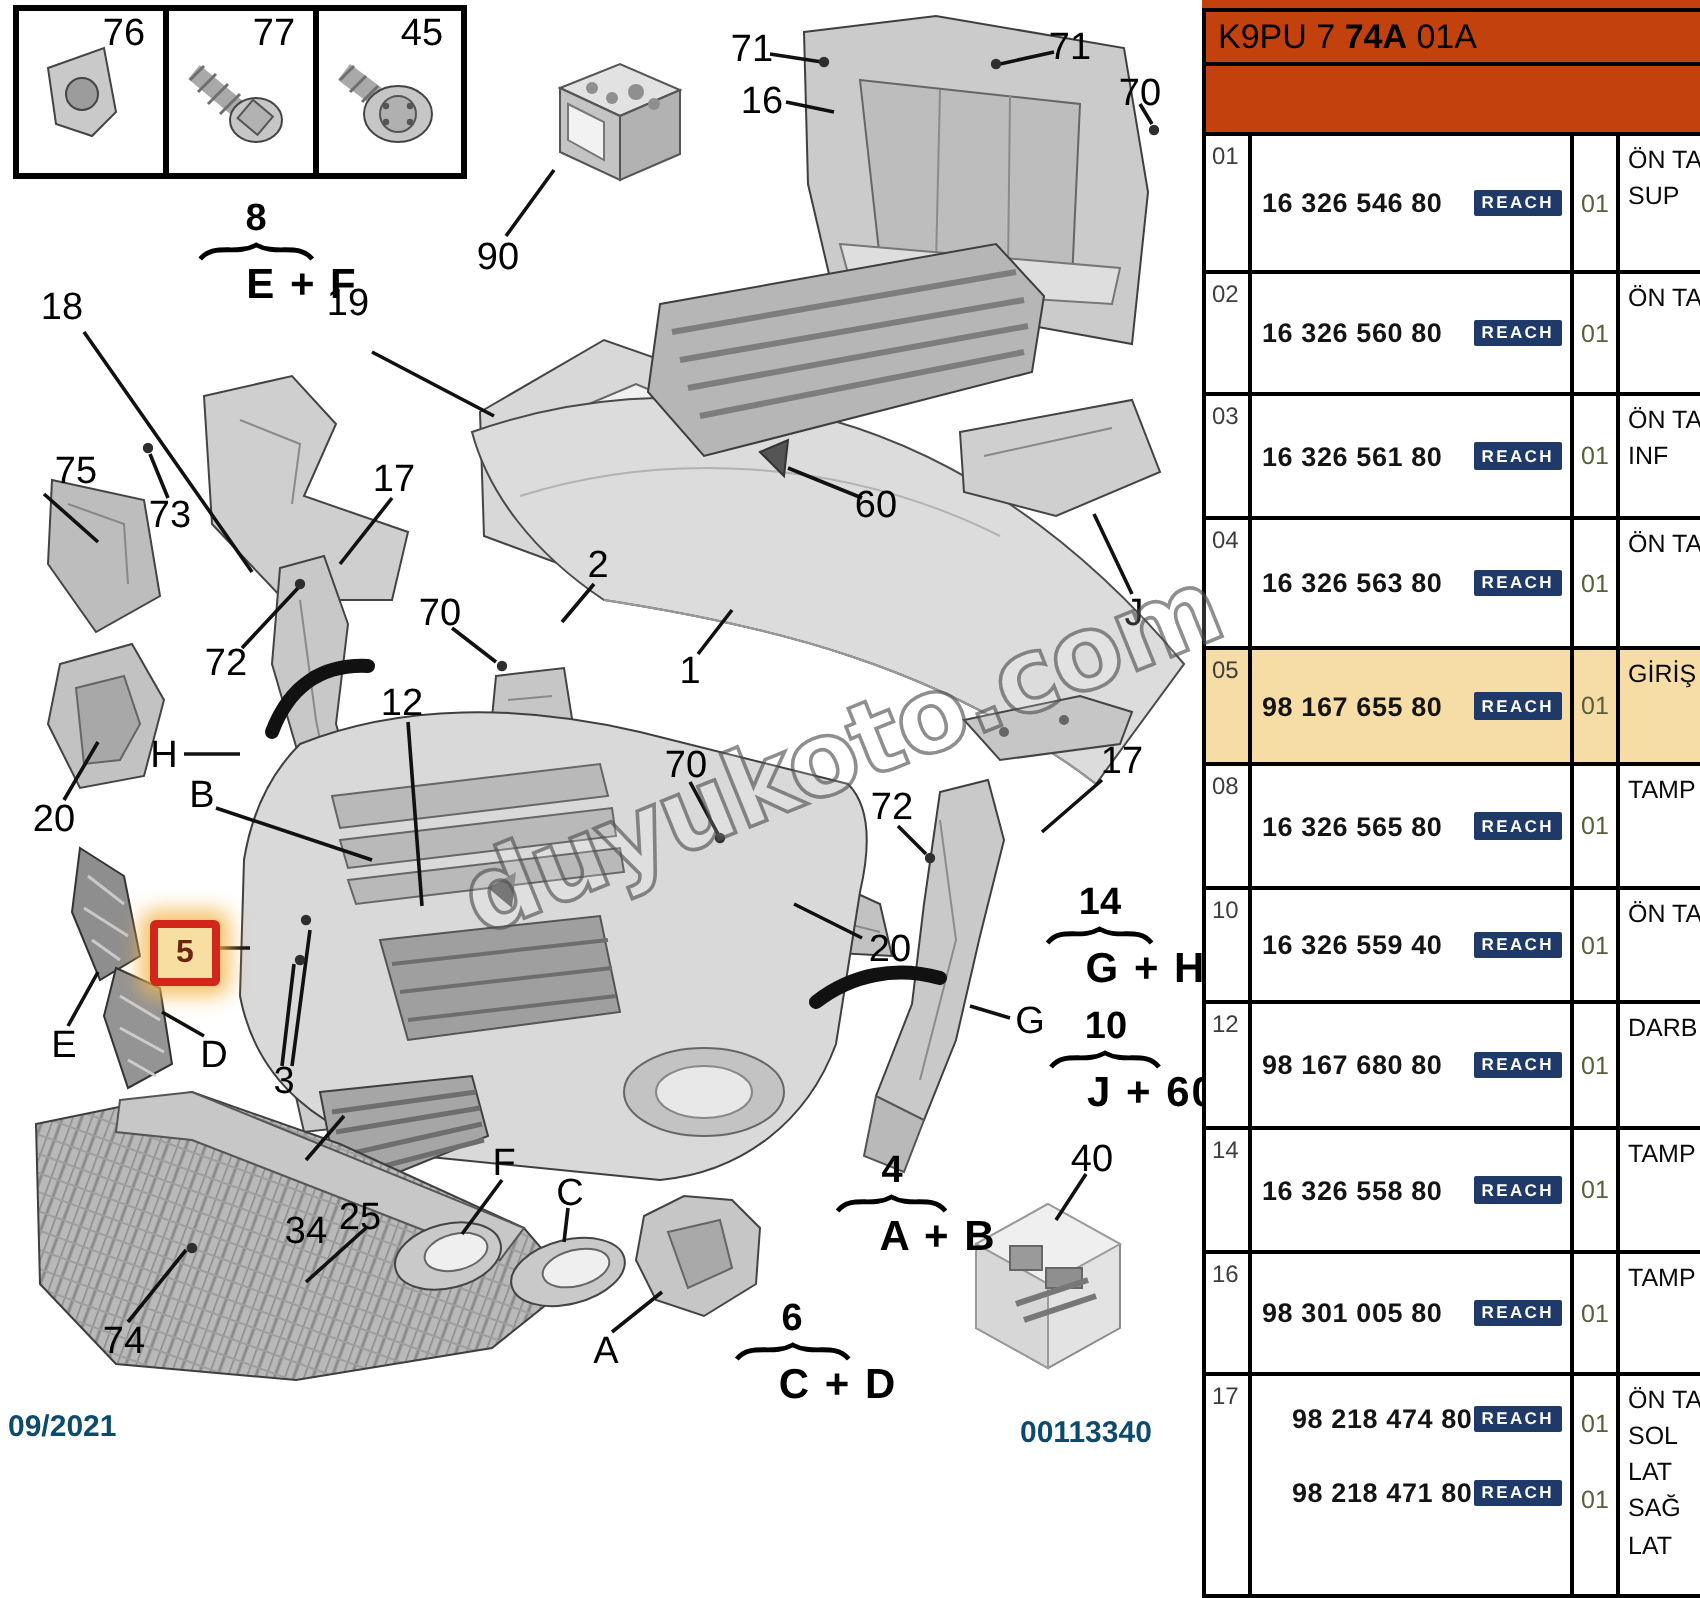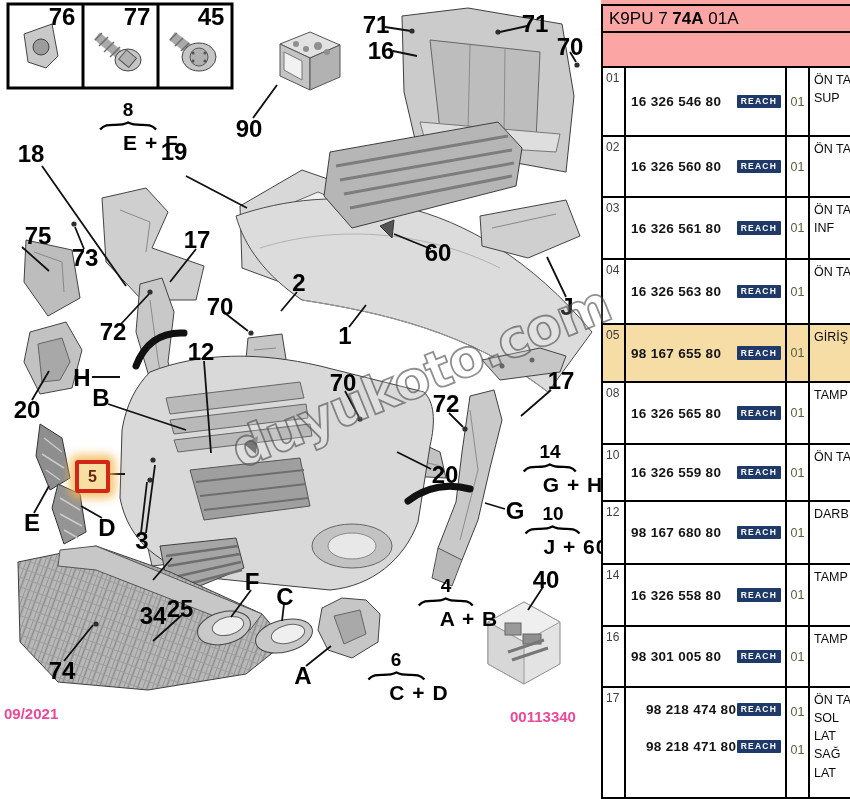--- a/index.html
+++ b/index.html
@@ -2,46 +2,46 @@
 <html><head>
 <meta charset="utf-8">
 <style>
   html,body{margin:0;padding:0;background:#fff;width:850px;height:799px;overflow:hidden;
     font-family:"Liberation Sans", sans-serif;}
   #stage{position:relative;width:850px;height:799px;background:#fff;overflow:hidden;}
 
   
   #diagram{position:absolute;left:0;top:0;width:600px;height:799px;z-index:1;}
   #labels{position:absolute;left:0;top:0;width:600px;height:799px;z-index:3;pointer-events:none;}
-  .dlabel{position:absolute;transform:translate(-50%,-50%);font-weight:bold;font-size:24px;
+  .dlabel{position:absolute;transform:translate(-50%,-50%);font-weight:normal;font-size:19px;
     color:#000;white-space:nowrap;line-height:1;}
   .group{position:absolute;transform:translateX(-50%);text-align:center;line-height:1;}
   .gnum{font-size:19px;font-weight:bold;}
   .gsub{font-size:21px;font-weight:bold;letter-spacing:1px;margin-top:1px;white-space:nowrap;margin-left:46px;}
   .gbrace{display:block;margin:1px auto 0 auto;}
 
   #callout-5{position:absolute;left:75px;top:460px;width:27px;height:25px;z-index:4;
     border:4px solid #d3261b;border-radius:3px;background:#f7dfa2;
     box-shadow:0 0 10px 5px rgba(243,183,78,0.85);
     display:flex;align-items:center;justify-content:center;
     font-weight:bold;font-size:16px;color:#6b2510;}
 
   #watermark{position:absolute;left:245px;top:420px;width:390px;height:60px;z-index:6;
     transform:rotate(-22deg);transform-origin:0 100%;
     font-weight:bold;font-size:52px;letter-spacing:-1px;white-space:nowrap;
     color:rgba(255,255,255,0.22);-webkit-text-stroke:1.8px rgba(80,80,80,0.8);
     opacity:0.8;pointer-events:none;font-family:"DejaVu Sans",sans-serif;}
 
-  .footnote{position:absolute;z-index:3;font-weight:bold;font-size:15px;color:#ec4899;}
+  .footnote{position:absolute;z-index:3;font-weight:bold;font-size:15px;color:#0c4a6e;}
   #pub-date{left:4px;top:705px;}
   #doc-number{left:510px;top:708px;}
 
   
   #table-panel{position:absolute;left:601px;top:0;width:249px;height:799px;z-index:4;
-    background:#fca5a5;overflow:hidden;}
+    background:#c2410c;overflow:hidden;}
   #tbl-header{position:absolute;left:0;top:4px;width:330px;height:29px;border:2px solid #000;
     box-sizing:border-box;font-size:17px;padding:3px 0 0 6px;color:#000;}
   #tbl-header b{font-weight:bold;}
   #tbl-spacer{position:absolute;left:0;top:31px;width:330px;height:37px;border:2px solid #000;
     box-sizing:border-box;}
   #rows{position:absolute;left:0;top:66px;width:330px;border-top:2px solid #000;
     border-left:2px solid #000;box-sizing:border-box;}
   .trow{display:flex;border-bottom:2px solid #000;box-sizing:border-box;background:#fff;}
   .trow.hl{background:#f6dda6;}
   .c-num{width:23px;border-right:2px solid #000;box-sizing:border-box;font-size:12px;
@@ -443,21 +443,21 @@
             <div class="qv">01</div>
           </div>
           <div class="c-desc">
             <div>TAMP</div>
           </div>
         </div>
         <div class="trow" style="height: 57px;">
           <div class="c-num">10</div>
           <div class="c-part">
             <div class="pline">
-              <span class="pn">16 326 559 80</span>
+              <span class="pn">16 326 559 40</span>
               <span class="reach">REACH</span>
             </div>
           </div>
           <div class="c-qty">
             <div class="qv">01</div>
           </div>
           <div class="c-desc">
             <div>ÖN TA</div>
           </div>
         </div>

